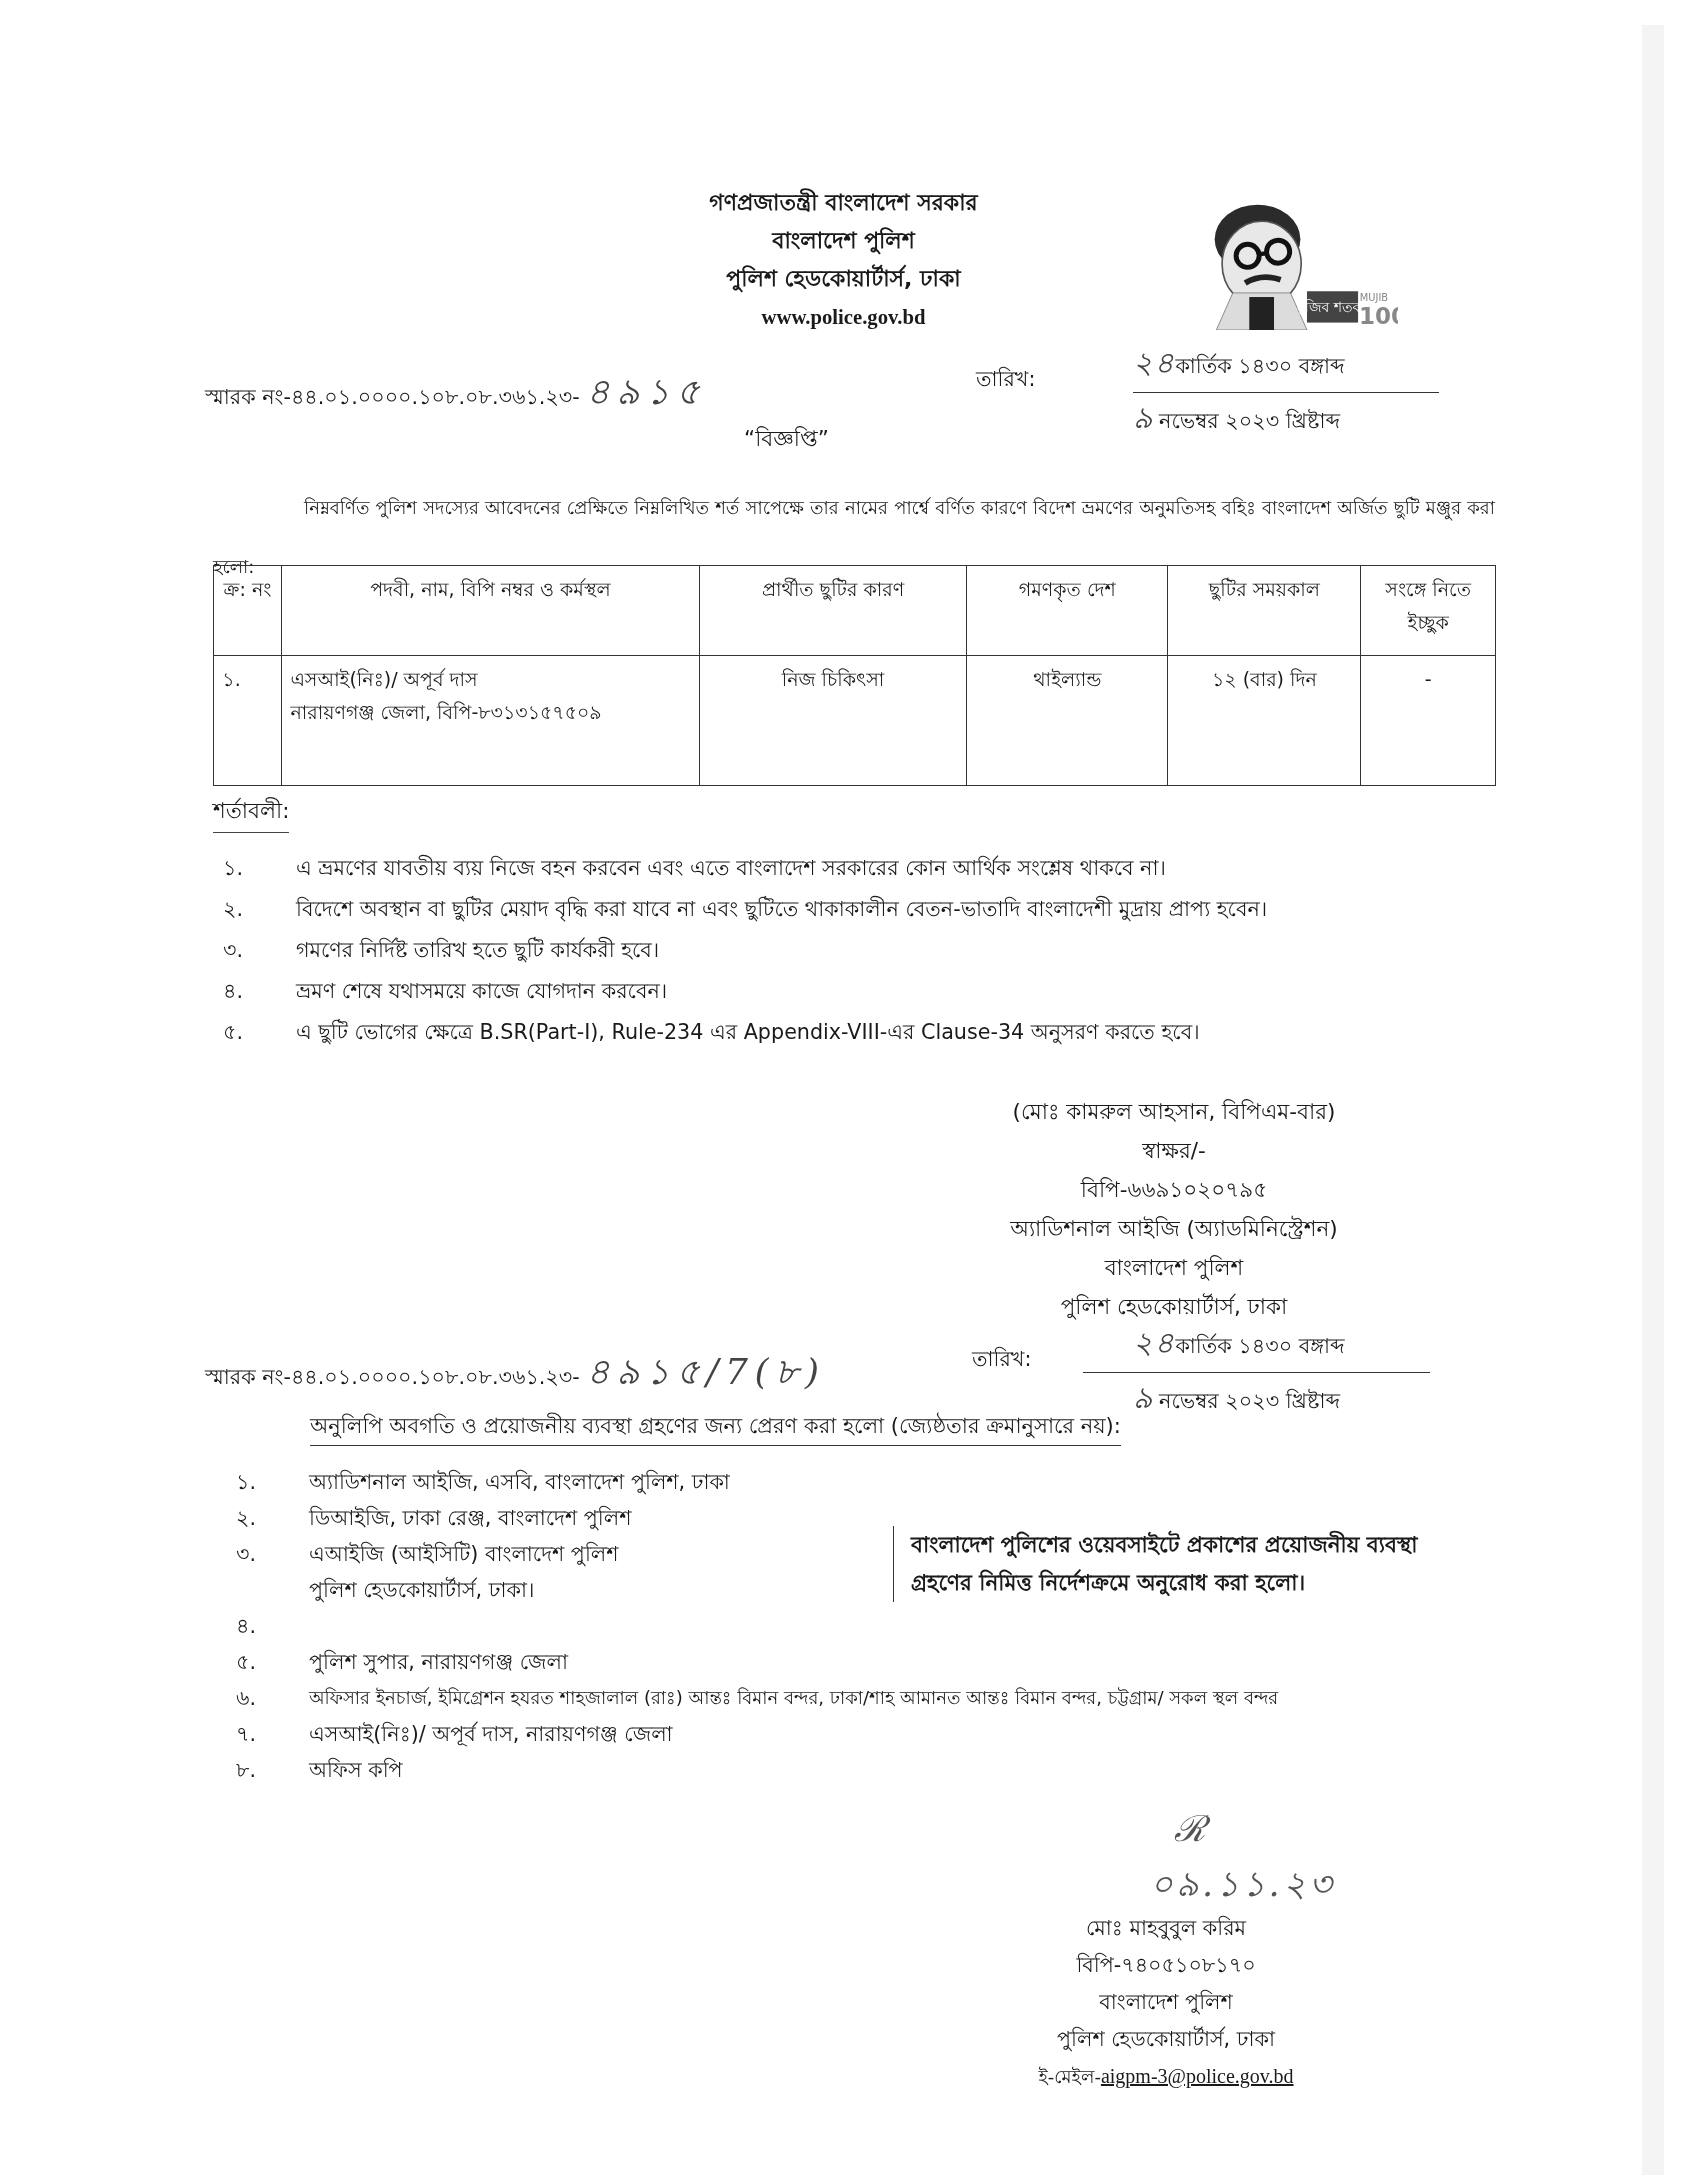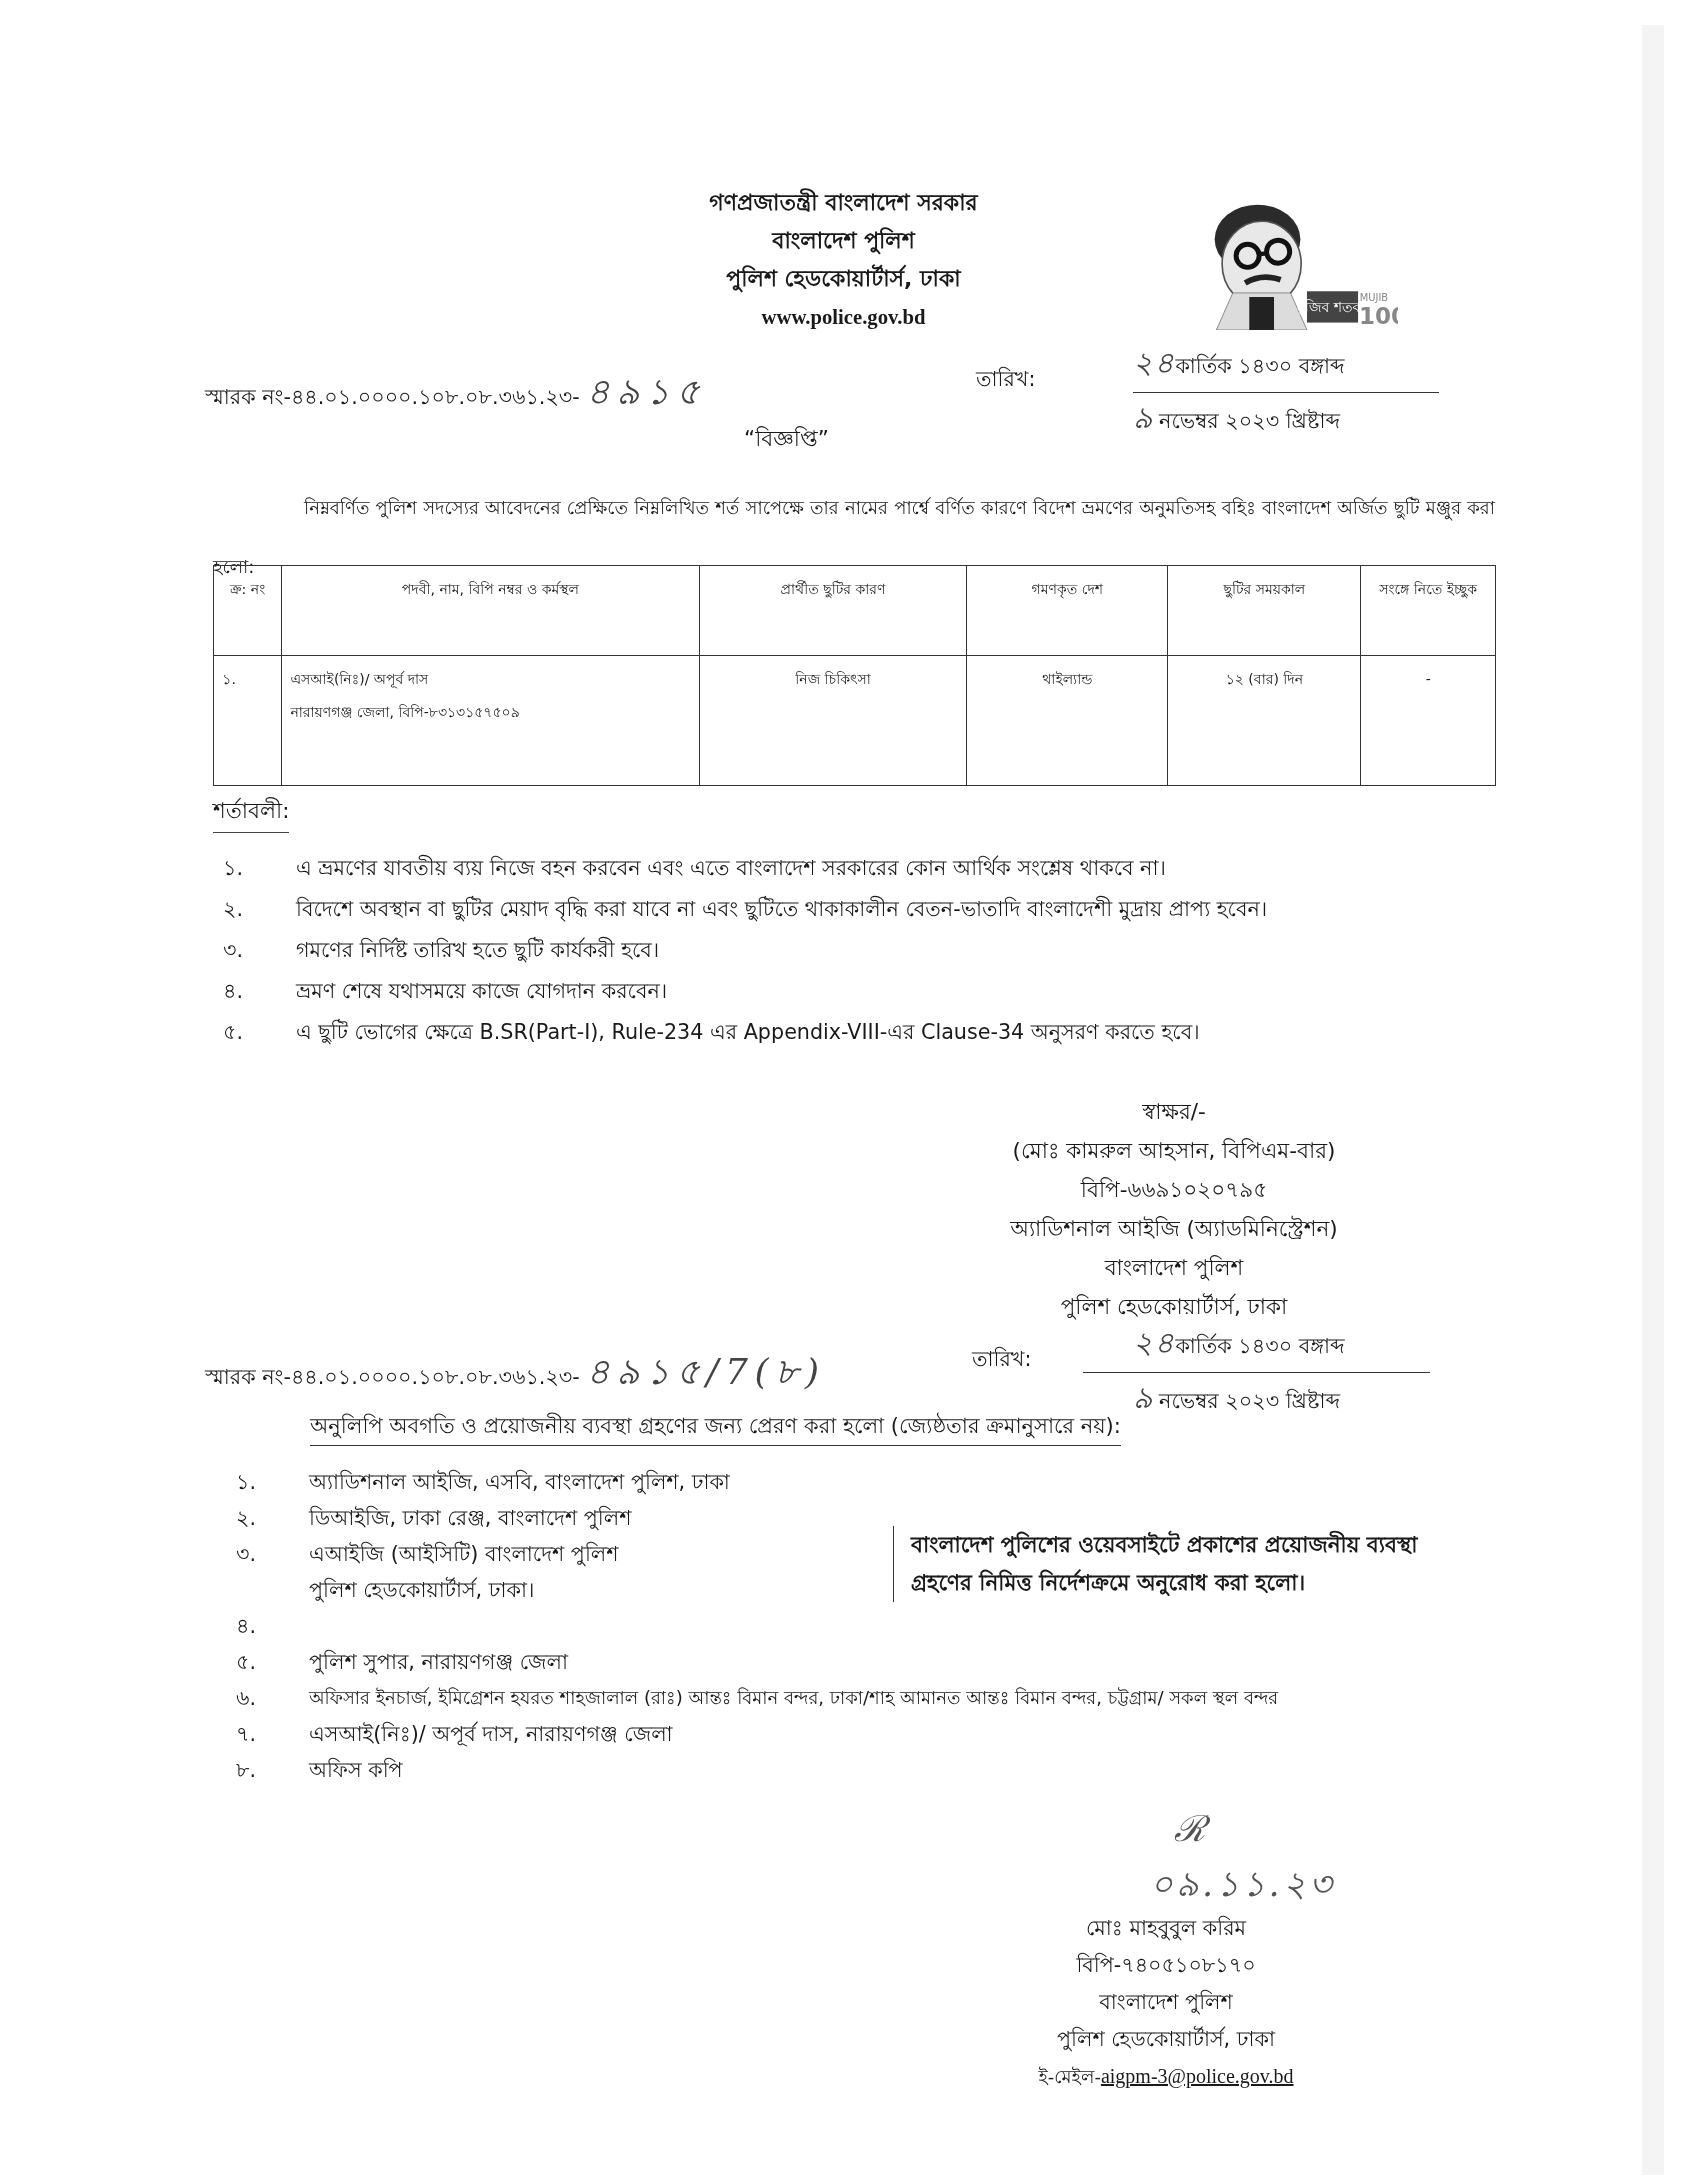--- a/index.html
+++ b/index.html
@@ -12,21 +12,21 @@
     .center { text-align: center; }
     .hdr { left: 529px; width: 629px; top: 184px; font-size: 22px; line-height: 38px; font-weight: bold; }
     .hdr .url { font-family: "Liberation Serif", serif; font-size: 20.7px; }
     .logo { left: 1183px; top: 194px; width: 215px; height: 136px; }
     .memo { font-size: 20.7px; }
     .hand { font-family: "DejaVu Serif", serif; font-size: 36px; color: #444; font-style: italic; letter-spacing: 6.6px; }
     .date-block { font-size: 20.7px; }
     .date-block .line { border-top: 1.7px solid #333; margin: 1.7px 0; }
     .title { left: 744px; top: 422px; font-size: 21.5px; }
     .para { left: 213px; width: 1282px; top: 478px; font-size: 18px; line-height: 59px; text-align: justify; text-indent: 91px; }
-    table.grid { position: absolute; left: 213px; top: 565px; width: 1283px; border-collapse: collapse; font-size: 14px; }
+    table.grid { position: absolute; left: 213px; top: 565px; width: 1283px; border-collapse: collapse; font-size: 19px; }
     table.grid td { border: 1.7px solid #333; vertical-align: top; padding: 6.6px 8.3px; line-height: 33px; }
     table.grid tr.head td { height: 76px; text-align: center; }
     table.grid tr.body td { height: 116px; }
     .conds-title { left: 213px; top: 794px; font-size: 21.5px; border-bottom: 1.7px solid #444; padding-bottom: 1.7px; }
     .list { font-size: 20.7px; }
     .list .row { display: flex; line-height: 41px; }
     .list .num { width: 73px; flex: none; }
     .conds { left: 223px; top: 848px; width: 1290px; line-height: 41px; }
     .sig1 { left: 893px; width: 562px; top: 1092px; font-size: 21.5px; line-height: 39px; }
     .memo2 { top: 1344px; }
@@ -126,22 +126,22 @@
       <span class="num">৪.</span>
       <span>ভ্রমণ শেষে যথাসময়ে কাজে যোগদান করবেন।</span>
     </div>
   <div class="row">
       <span class="num">৫.</span>
       <span>এ ছুটি ভোগের ক্ষেত্রে B.SR(Part-I), Rule-234 এর Appendix-VIII-এর Clause-34 অনুসরণ করতে হবে।</span>
     </div>
 </div>
 
 <div class="abs sig1 center">
+  <div>(মোঃ কামরুল আহসান, বিপিএম-বার)</div>
   <div>স্বাক্ষর/-</div>
-  <div>(মোঃ কামরুল আহসান, বিপিএম-বার)</div>
   <div>বিপি-৬৬৯১০২০৭৯৫</div>
   <div>অ্যাডিশনাল আইজি (অ্যাডমিনিস্ট্রেশন)</div>
   <div>বাংলাদেশ পুলিশ</div>
   <div>পুলিশ হেডকোয়ার্টার্স, ঢাকা</div>
 </div>
 
 <div class="abs memo memo2" style="left:205px;">
   <span>স্মারক নং-৪৪.০১.০০০০.১০৮.০৮.৩৬১.২৩-</span>
   <span class="hand">৪৯১৫/7(৮)</span>
 </div>

